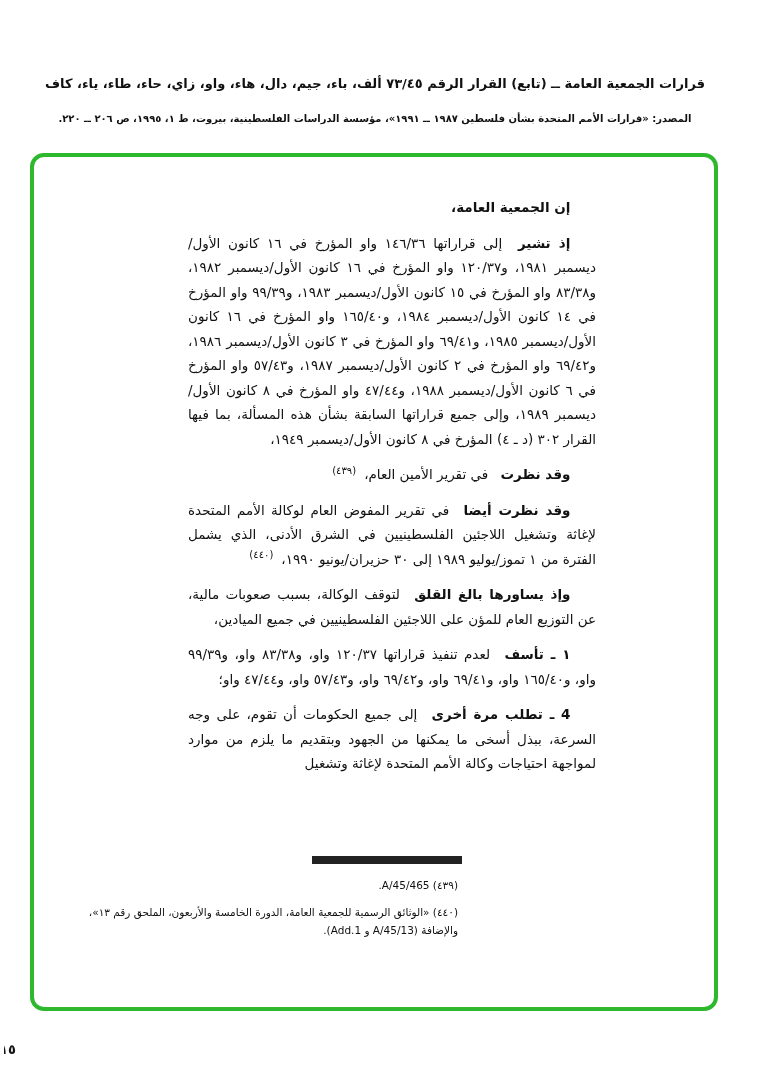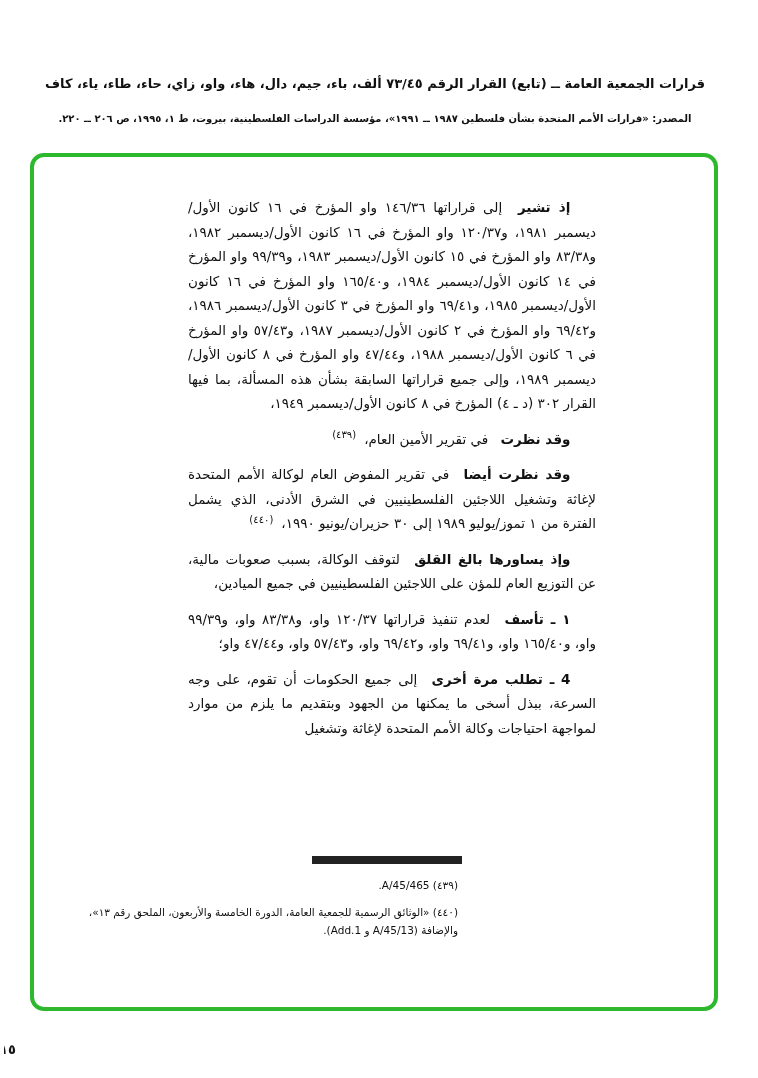--- a/index.html
+++ b/index.html
@@ -101,20 +101,21 @@
 
   <div class="doc-header">
     <div class="header-title">قرارات الجمعية العامة ــ (تابع) القرار الرقم ٧٣/٤٥ ألف، باء، جيم، دال، هاء، واو، زاي، حاء، طاء، ياء، كاف</div>
     <div class="header-source">المصدر: «قرارات الأمم المتحدة بشأن فلسطين ١٩٨٧ ــ ١٩٩١»، مؤسسة الدراسات الفلسطينية، بيروت، ط ١، ١٩٩٥، ص ٢٠٦ ــ ٢٢٠.</div>
   </div>
 
   <div class="green-box">
 
     <div class="body-text">
 
+      <p class="para"><span class="lead">إن الجمعية العامة،</span><span></span><sup></sup></p>
 
       <p class="para"><span class="lead">إذ تشير</span><span> إلى قراراتها ١٤٦/٣٦ واو المؤرخ في ١٦ كانون الأول/ديسمبر ١٩٨١، و١٢٠/٣٧ واو المؤرخ في ١٦ كانون الأول/ديسمبر ١٩٨٢، و٨٣/٣٨ واو المؤرخ في ١٥ كانون الأول/ديسمبر ١٩٨٣، و٩٩/٣٩ واو المؤرخ في ١٤ كانون الأول/ديسمبر ١٩٨٤، و١٦٥/٤٠ واو المؤرخ في ١٦ كانون الأول/ديسمبر ١٩٨٥، و٦٩/٤١ واو المؤرخ في ٣ كانون الأول/ديسمبر ١٩٨٦، و٦٩/٤٢ واو المؤرخ في ٢ كانون الأول/ديسمبر ١٩٨٧، و٥٧/٤٣ واو المؤرخ في ٦ كانون الأول/ديسمبر ١٩٨٨، و٤٧/٤٤ واو المؤرخ في ٨ كانون الأول/ديسمبر ١٩٨٩، وإلى جميع قراراتها السابقة بشأن هذه المسألة، بما فيها القرار ٣٠٢ (د ـ ٤) المؤرخ في ٨ كانون الأول/ديسمبر ١٩٤٩،</span><sup></sup></p>
 
       <p class="para"><span class="lead">وقد نظرت</span><span> في تقرير الأمين العام،</span><sup>(٤٣٩)</sup></p>
 
       <p class="para"><span class="lead">وقد نظرت أيضا</span><span> في تقرير المفوض العام لوكالة الأمم المتحدة لإغاثة وتشغيل اللاجئين الفلسطينيين في الشرق الأدنى، الذي يشمل الفترة من ١ تموز/يوليو ١٩٨٩ إلى ٣٠ حزيران/يونيو ١٩٩٠،</span><sup>(٤٤٠)</sup></p>
 
       <p class="para"><span class="lead">وإذ يساورها بالغ القلق</span><span> لتوقف الوكالة، بسبب صعوبات مالية، عن التوزيع العام للمؤن على اللاجئين الفلسطينيين في جميع الميادين،</span><sup></sup></p>
 
       <p class="para"><span class="lead">١ ـ تأسف</span><span> لعدم تنفيذ قراراتها ١٢٠/٣٧ واو، و٨٣/٣٨ واو، و٩٩/٣٩ واو، و١٦٥/٤٠ واو، و٦٩/٤١ واو، و٦٩/٤٢ واو، و٥٧/٤٣ واو، و٤٧/٤٤ واو؛</span><sup></sup></p>

